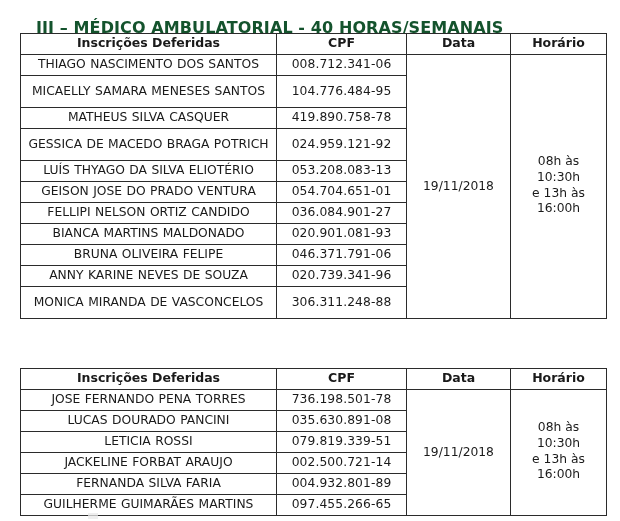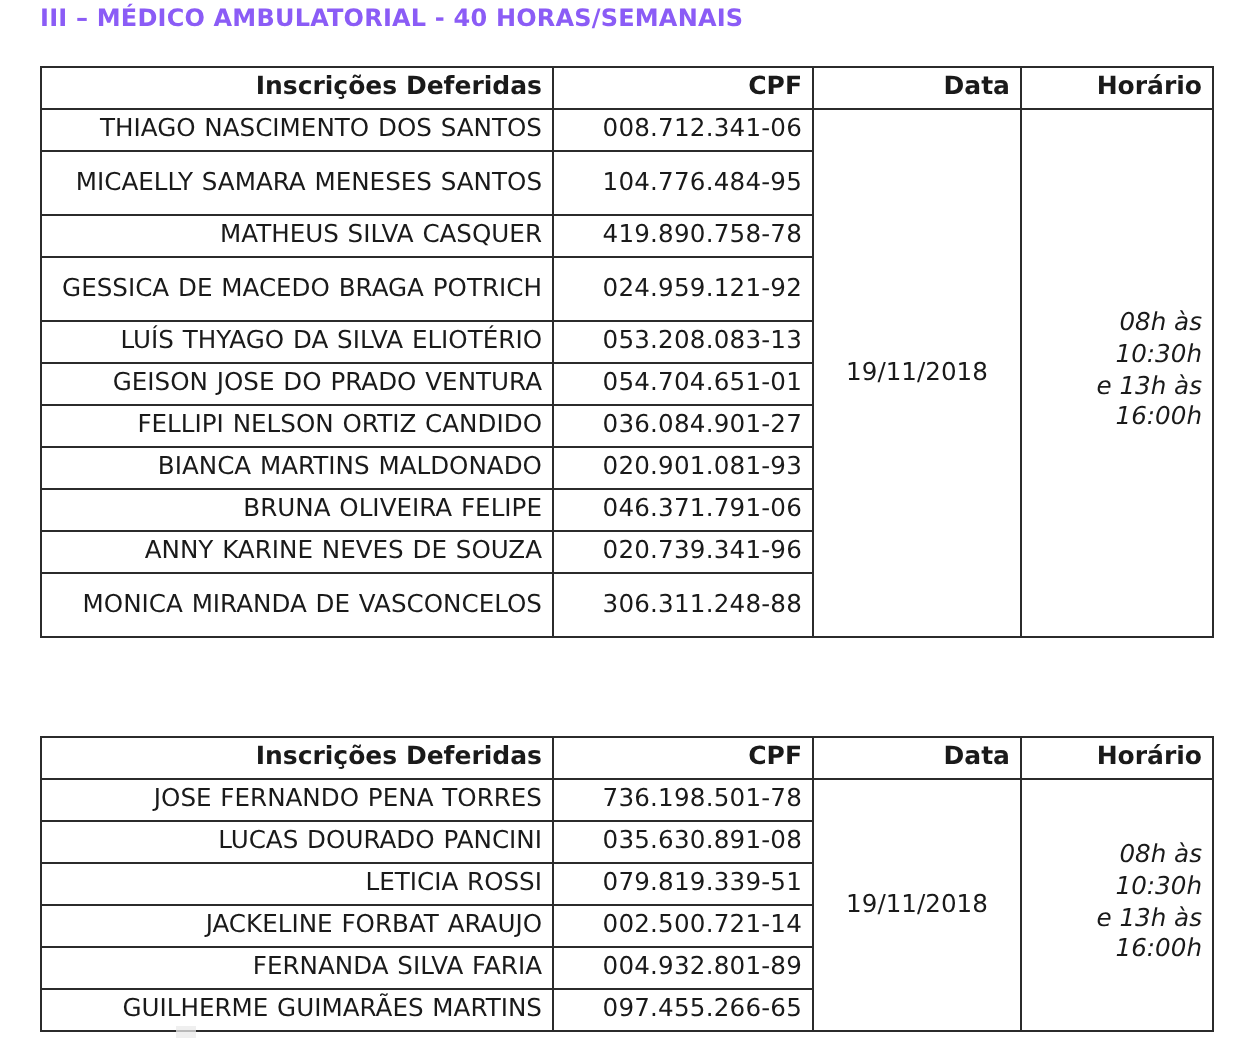--- a/index.html
+++ b/index.html
@@ -20,24 +20,24 @@
     position: relative;
     width: 620px;
     height: 521px;
     padding: 0;
     box-sizing: border-box;
   }
 
   .section-heading {
     font-family: "DejaVu Sans", sans-serif;
     font-weight: bold;
-    font-size: 12px;
+    font-size: 16px;
     letter-spacing: 0.1px;
-    color: #8b5cf6;
-    margin: 0;
+    color: #14532d;
+    margin: 16px;
     padding: 0;
     white-space: nowrap;
   }
 
   #heading-1 {
     position: absolute;
     left: 20px;
     top: 2px;
   }
 
@@ -66,21 +66,21 @@
     width: 586px;
   }
 
   .doc-table td,
   .doc-table th {
     border: 1px solid #2b2b2b;
     padding: 1px 5px 2px 5px;
     font-size: 12.3px;
     line-height: 1.18;
     vertical-align: middle;
-    text-align: right;
+    text-align: center;
     color: #1a1a1a;
     background: #ffffff;
   }
 
   .doc-table thead th {
     font-weight: bold;
     font-size: 12.5px;
     padding-top: 2px;
     padding-bottom: 3px;
   }
@@ -101,21 +101,20 @@
   td.cell-data {
     text-align: center;
     vertical-align: middle;
     white-space: nowrap;
   }
   td.cell-hora {
     vertical-align: middle;
     white-space: pre-line;
     line-height: 1.28;
     padding-left: 5px;
-    font-style: italic;
   }
 
   .row-tall td { height: 28px; }
   .row-normal td { height: 17px; }
 
   .smudge {
     position: absolute;
     left: 88px;
     top: 513px;
     width: 10px;

